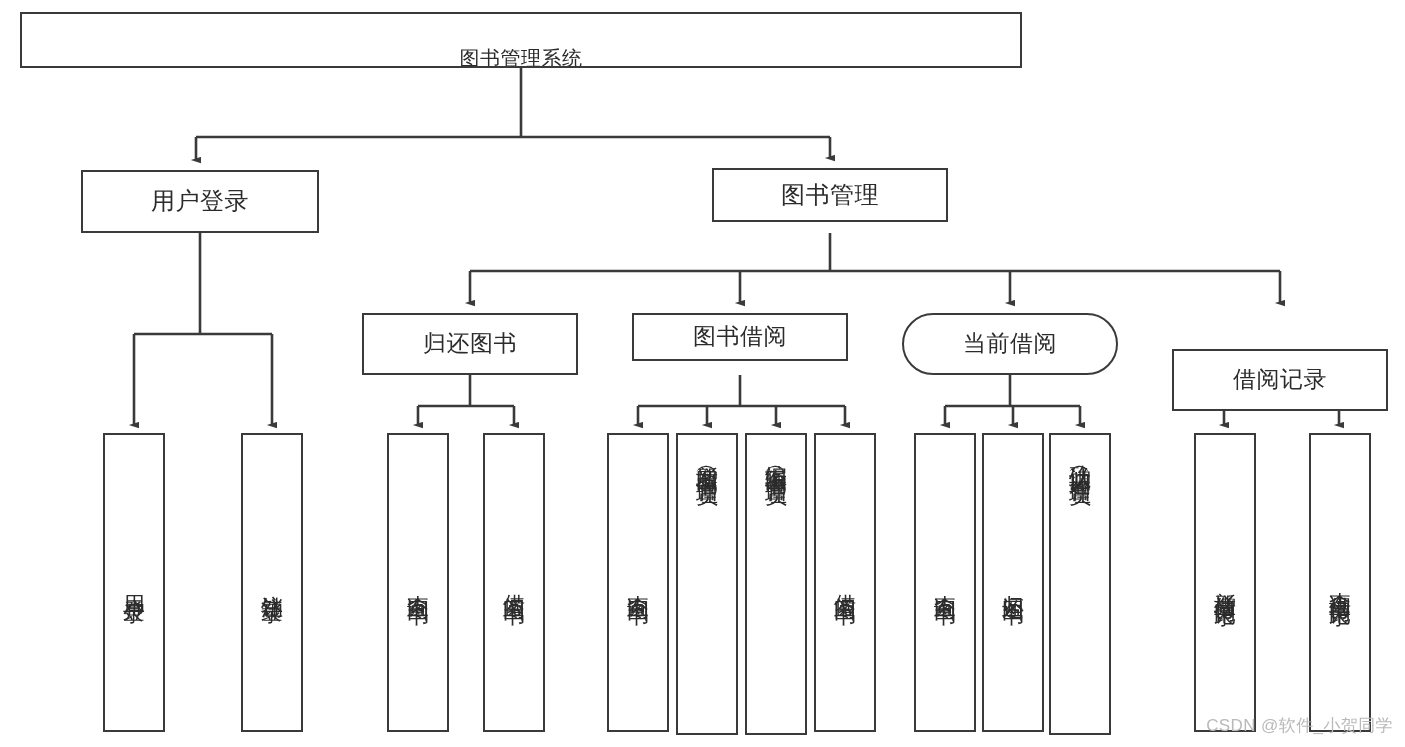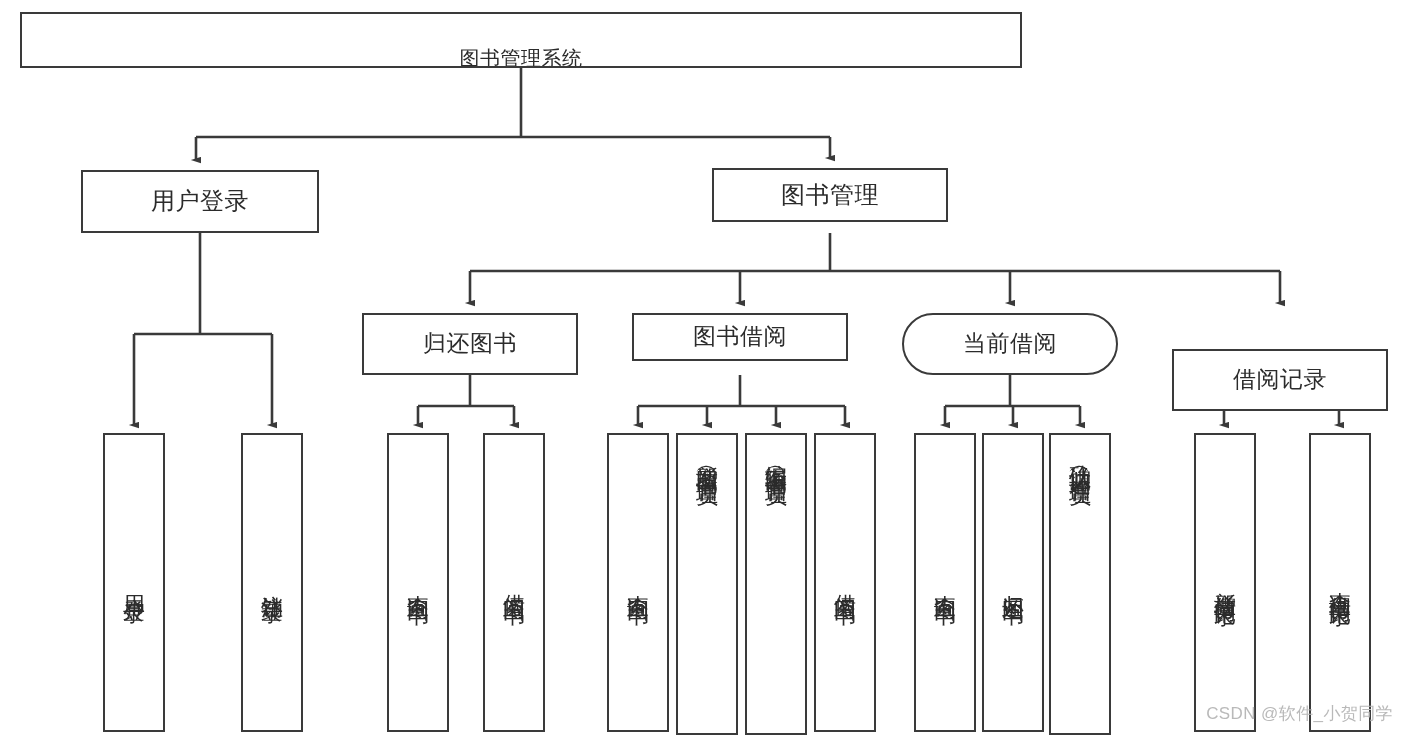--- a/index.html
+++ b/index.html
@@ -58,21 +58,21 @@
   .node-box.level3 .node-label { font-size: 23px; }
 
   .node-box.vcenter {
     align-items: center;
     padding-top: 0;
   }
 
   #watermark {
     position: absolute;
     right: 12px;
-    bottom: 22px;
+    bottom: 10px;
     font-size: 17px;
     color: #b9b9b9;
     letter-spacing: 0.4px;
     white-space: nowrap;
     pointer-events: none;
   }
 </style>
 </head>
 <body>
 

